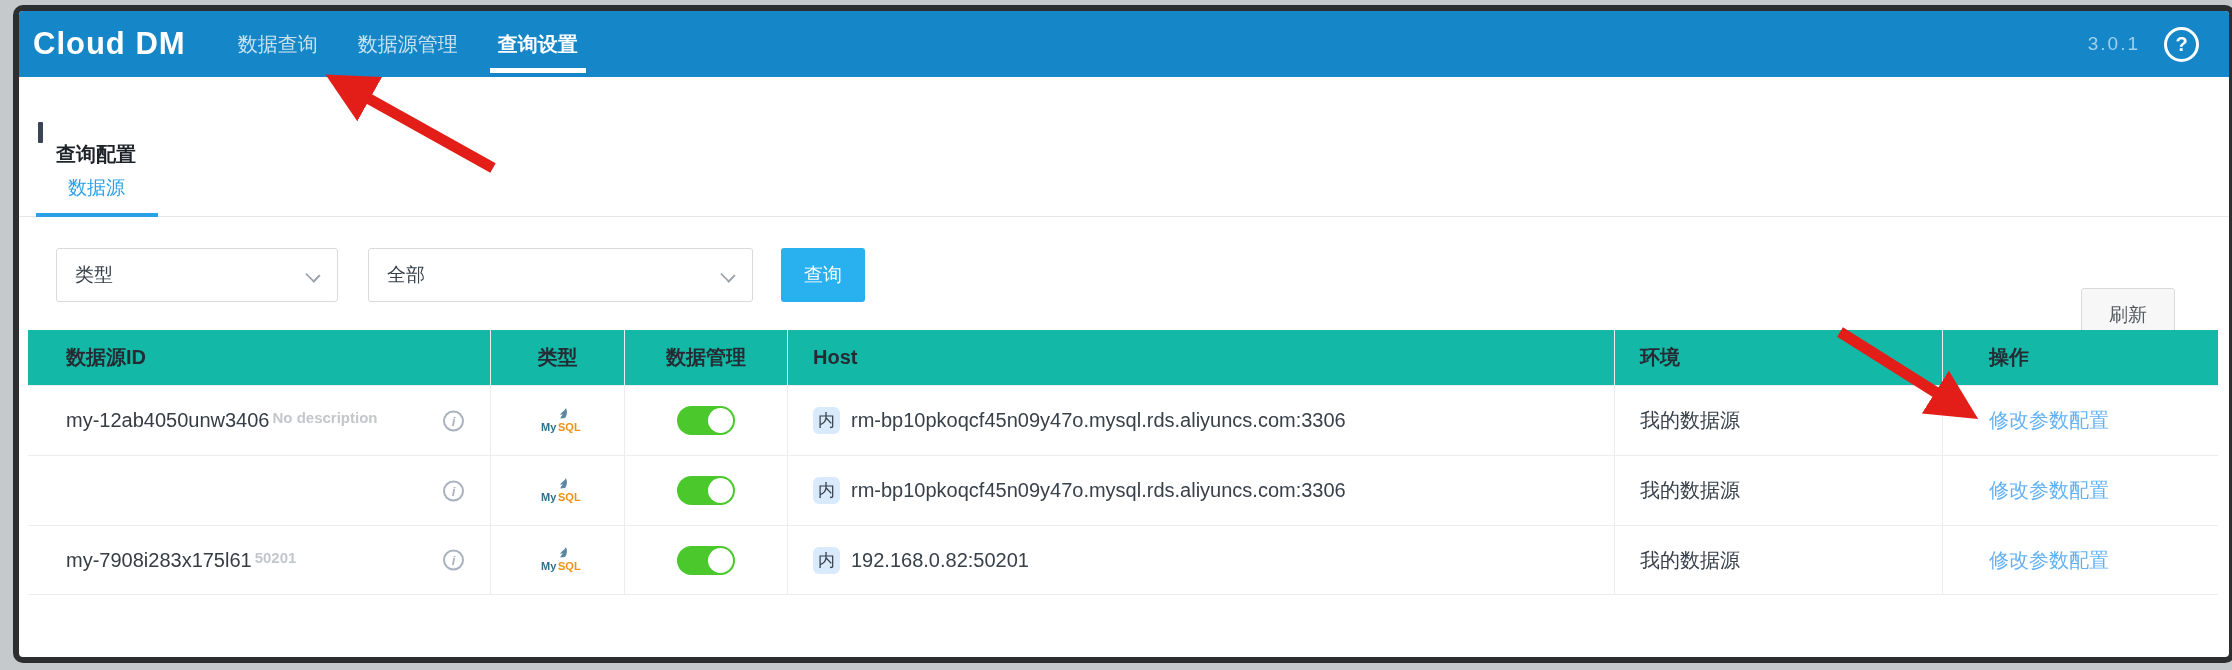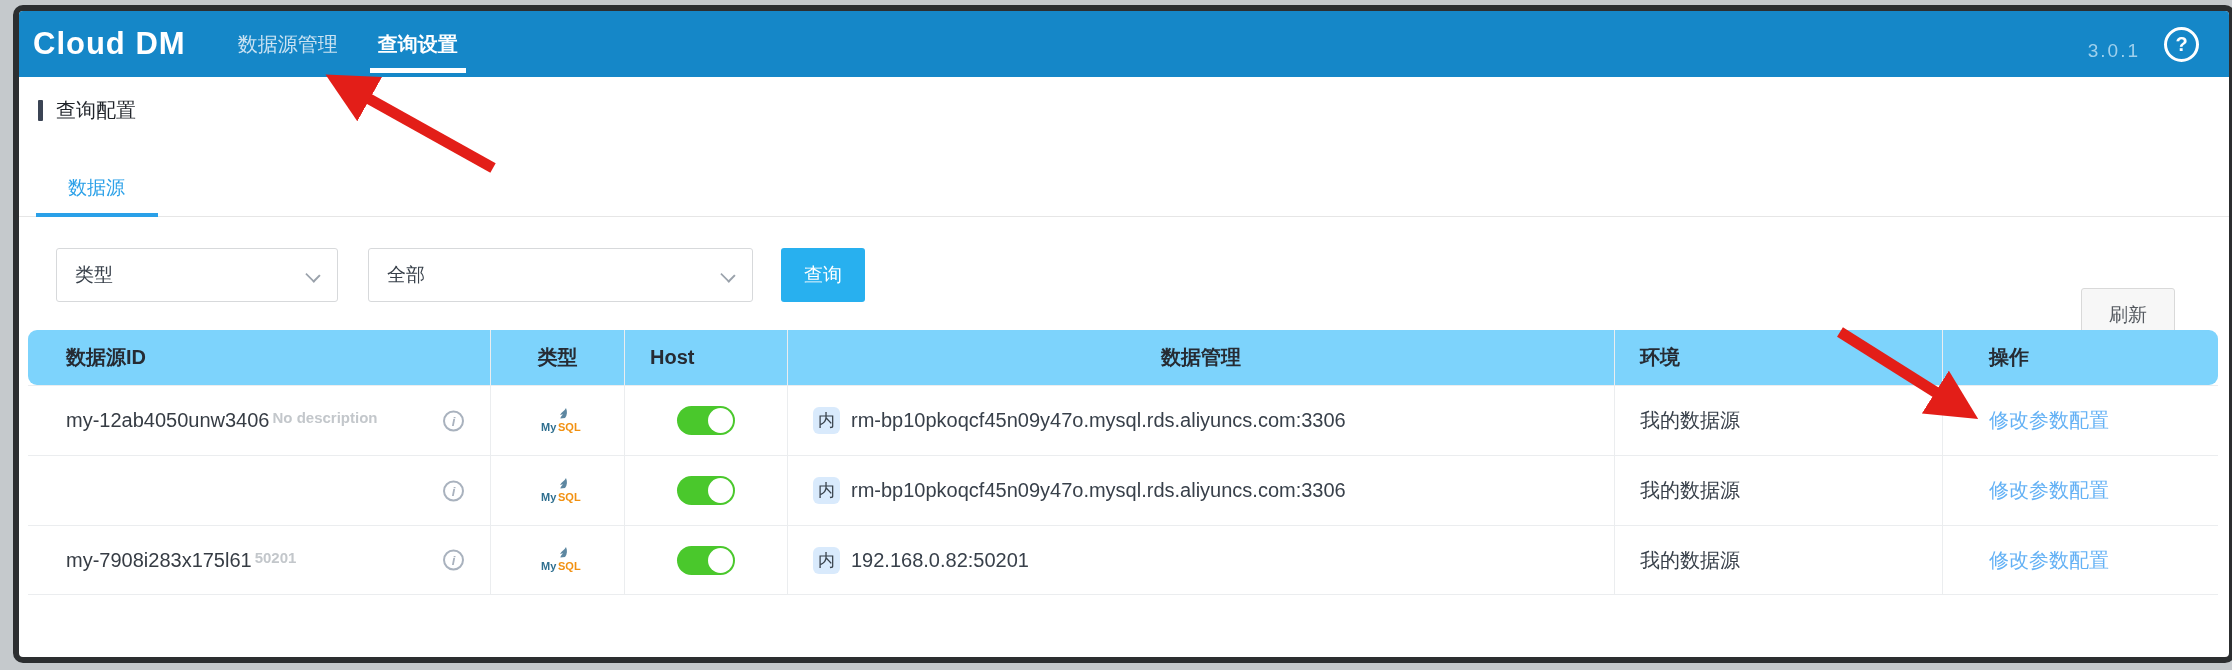--- a/index.html
+++ b/index.html
@@ -28,35 +28,35 @@
   .nav-item {
     position:relative; height:100%; display:flex; align-items:center;
     padding:0 20px; font-size:20px; color:#c9e2f2; cursor:pointer; white-space:nowrap;
   }
   .nav-item.active { color:#ffffff; font-weight:bold; }
   .nav-item.active .nav-underline {
     position:absolute; left:50%; transform:translateX(-50%);
     bottom:4px; width:96px; height:5px; background:#ffffff;
   }
   .topbar-right {
-    margin-left:auto; display:flex; align-items:flex-end; gap:24px; padding-right:30px;
+    margin-left:auto; display:flex; align-items:center; gap:24px; padding-right:30px;
   }
   .version { color:#9fd0ec; font-size:19px; letter-spacing:2px; }
   .help-circle {
     width:35px; height:35px; border:3px solid #ffffff; border-radius:50%;
     color:#ffffff; font-size:20px; font-weight:bold;
     display:flex; align-items:center; justify-content:center; cursor:pointer;
   }
   
   .page-title-row {
     position:absolute; left:19px; top:86px;
     display:flex; align-items:center; gap:13px;
   }
   .title-bar { width:5px; height:21px; background:#3b4454; border-radius:1px; }
-  .page-title { font-size:20px; font-weight:normal; color:#1f2329; }
+  .page-title { font-size:20px; font-weight:bold; color:#1f2329;margin-top:44px; }
   
   .tabs {
     position:absolute; left:0; right:0; top:150px; height:56px;
     border-bottom:1px solid #e6e6e6;
   }
   .tab {
     position:absolute; left:49px; top:14px; font-size:19px; color:#2aa0e8; cursor:pointer;
   }
   .tab-underline {
     position:absolute; left:17px; bottom:-1px; width:122px; height:4px; background:#2aa0e8;
@@ -88,21 +88,21 @@
     border:1px solid #d9d9d9; border-radius:3px;
     display:flex; align-items:center; justify-content:center; cursor:pointer;margin-top:40px;
   }
   
   .table { position:absolute; left:9px; top:319px; width:2190px; }
   .trow {
     display:grid;
     grid-template-columns:463px 134px 163px 827px 328px auto;
     background:#fff;
   }
-  .thead { background:#7dd3fc;border-radius:9px; }
+  .thead { background:#14b8a6; }
   .thead .cell { height:55px; font-weight:bold; color:#262b33; font-size:20px; }
   .tbody-row .cell { height:70px; border-top:1px solid #ebedef; }
   .tbody-row:last-child .cell { border-bottom:1px solid #ebedef; }
   .cell {
     display:flex; align-items:center; font-size:20px; color:#38404a;
     padding-left:25px; position:relative;
     border-right:1px solid #ebedef;
   }
   .cell:last-child { border-right:none; }
   .cell.c-id { padding-left:38px; }
@@ -137,20 +137,23 @@
 </style>
 </head>
 <body>
 
 <div class="frame">
 
   <div class="topbar">
     <div class="logo">Cloud DM</div>
     <div class="nav">
       <div class="nav-item">
+        <span>数据查询</span>
+      </div>
+      <div class="nav-item">
         <span>数据源管理</span>
       </div>
       <div class="nav-item active">
         <span>查询设置</span>
         <span class="nav-underline"></span>
       </div>
     </div>
     <div class="topbar-right">
       <span class="version">3.0.1</span>
       <span class="help-circle">?</span>
@@ -177,22 +180,22 @@
       <span class="chevron"></span>
     </div>
     <button class="btn-query">查询</button>
     <button class="btn-refresh">刷新</button>
   </div>
 
   <div class="table">
     <div class="trow thead">
       <div class="cell c-id">数据源ID</div>
       <div class="cell c-center">类型</div>
+      <div class="cell c-center">数据管理</div>
       <div class="cell">Host</div>
-      <div class="cell c-center">数据管理</div>
       <div class="cell">环境</div>
       <div class="cell c-action">操作</div>
     </div>
 
   <div class="trow tbody-row">
         <div class="cell c-id">
           <div class="id-wrap">
             <span class="id-main">my-12ab4050unw3406</span>
             <span class="id-sub">No description</span>
           </div>

